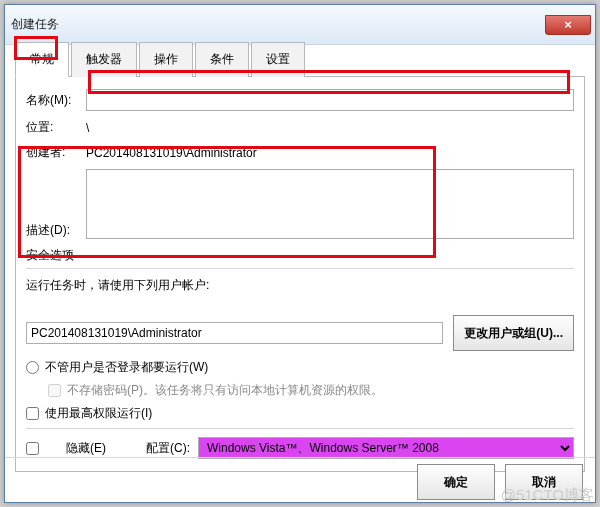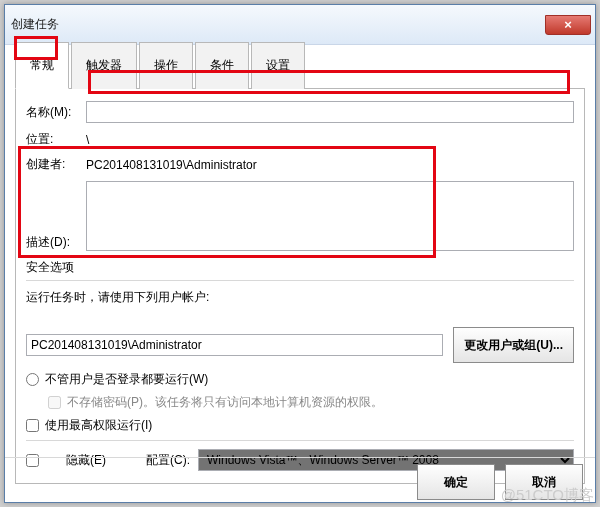--- a/index.html
+++ b/index.html
@@ -4,35 +4,35 @@
 <style>
 * { box-sizing: border-box; margin: 0; padding: 0; font-family: "Microsoft YaHei", "Segoe UI", Tahoma, sans-serif; font-size: 12px; }
 body { background: #d0d0d0; width: 600px; height: 507px; position: relative; overflow: hidden; }
 .window { position: absolute; top: 4px; left: 4px; right: 4px; bottom: 4px; background: #fff; border: 1px solid #5a7ea8; box-shadow: 0 0 6px rgba(0,0,0,.3); }
 .titlebar { height: 40px; background: linear-gradient(#f5f9fd, #dde9f7); display: flex; align-items: center; padding: 0 6px; border-bottom: 1px solid #c9d6e8; justify-content: center; }
 .title { color: #1a1a1a; flex: 1; }
 .winbtn { width: 46px; height: 20px; display: inline-flex; align-items: center; justify-content: center; margin-right: -2px; }
 .winbtn.close { background: linear-gradient(#e67a73, #c0392b); border: 1px solid #a03028; border-radius: 0 0 3px 3px; color: #fff; font-weight: bold; font-size: 13px; }
 .content { position: absolute; top: 28px; left: 0; right: 0; bottom: 0; padding: 8px 10px 10px 10px; }
 .tabs { display: flex; border-bottom: 1px solid #b8b8b8; }
-.tab { padding: 14px 14px; border: 1px solid #b8b8b8; border-bottom: none; background: #f2f2f2; margin-right: 2px; cursor: pointer; position: relative; top: 1px; }
+.tab { padding: 8px 14px; border: 1px solid #b8b8b8; border-bottom: none; background: #f2f2f2; margin-right: 2px; cursor: pointer; position: relative; top: 1px; }
 .tab.active { background: #fff; border-bottom: 1px solid #fff; }
 .tab-body { border: 1px solid #b8b8b8; border-top: none; padding: 12px 10px 8px 10px; height: 395px; position: relative; }
 .row { display: flex; align-items: center; margin-bottom: 8px; }
 .lbl { width: 60px; color: #000; }
 .inp { flex: 1; height: 22px; border: 1px solid #abadb3; padding: 2px 4px; }
 .textarea { flex: 1; height: 70px; border: 1px solid #abadb3; resize: none; padding: 2px 4px; }
 .static { color: #000; }
 .sect-label { margin: 6px 0 4px; }
 .divider { height: 1px; background: #d8d8d8; margin: 4px 0 8px 0; }
 .radio-row, .check-row { display: flex; align-items: center; margin: 6px 0; }
 .radio-row input, .check-row input { margin-right: 6px; }
 .indent { margin-left: 22px; color: #888; }
 .config-row { display: flex; align-items: center; margin-top: 8px; }
-.config-sel { flex: 1; height: 22px; border: 1px solid #abadb3; background: #737373; padding: 2px 4px; margin-left: 8px; }
+.config-sel { flex: 1; height: 22px; border: 1px solid #abadb3; background: #d946ef; padding: 2px 4px; margin-left: 8px; }
 .footer-sep { position: absolute; left: 0; right: 0; bottom: 44px; height: 1px; background: #d8d8d8; }
 .footer { position: absolute; bottom: 0; left: 0; right: 0; height: 40px; display: flex; justify-content: flex-end; align-items: center; padding: 0 12px; gap: 10px; }
 .btn { min-width: 78px; height: 36px; border: 1px solid #8b8b8b; background: linear-gradient(#fefefe, #e5e5e5); cursor: pointer; padding: 8px 10px; font-weight: bold; }
 .btn-wide { min-width: 110px; }
 .hl { position: absolute; border: 3px solid #e30613; pointer-events: none; }
 .hl-tab { top: 36px; left: 14px; width: 44px; height: 24px; }
 .hl-name { top: 70px; left: 88px; width: 482px; height: 24px; }
 .hl-desc { top: 146px; left: 18px; width: 418px; height: 112px; }
 .watermark { position: absolute; bottom: 2px; right: 6px; color: #ccc; font-size: 15px; }
 </style>

